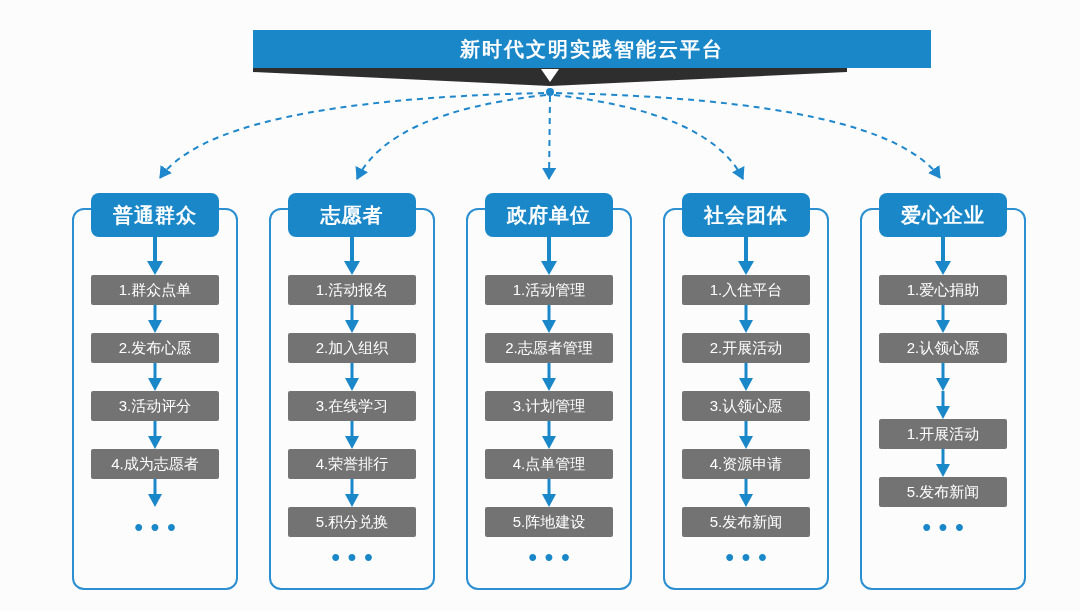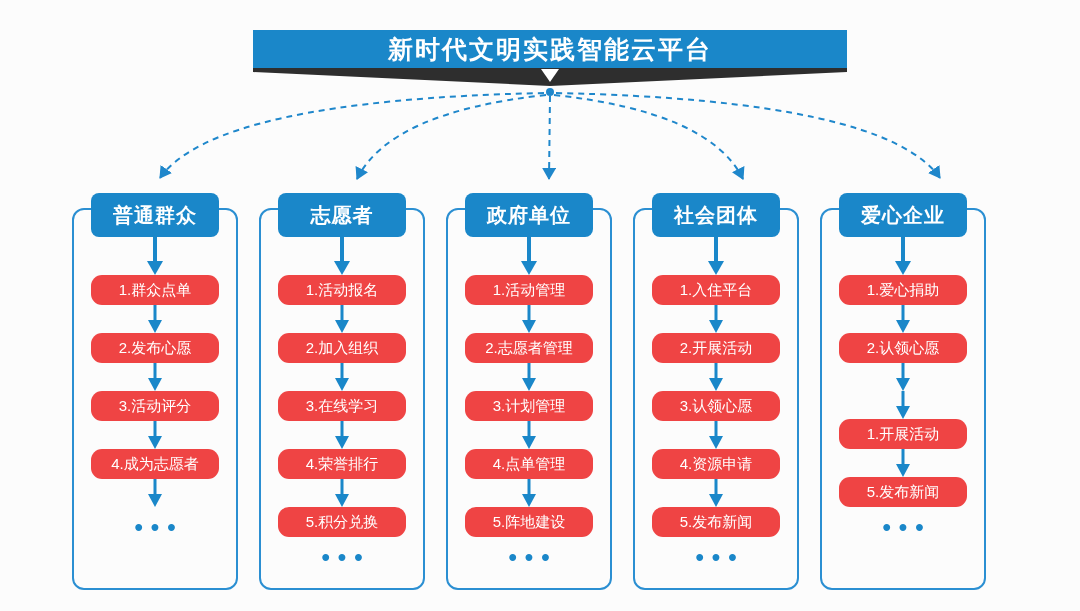--- a/index.html
+++ b/index.html
@@ -19,38 +19,38 @@
   .overlay {
     position: absolute;
     left: 0; top: 0;
     width: 1080px; height: 611px;
     pointer-events: none;
   }
   
   .banner {
     position: absolute;
     left: 253px; top: 30px;
-    width: 594px; height: 38px;
+    width: 678px; height: 38px;
     background: #1a87c9;
     display: flex;
     align-items: center;
     justify-content: center;
     color: #ffffff;
-    font-size: 25px;
+    font-size: 20px;
     font-weight: bold;
     letter-spacing: 2px;
     z-index: 2;
   }
   
   .columns {
     position: absolute;
     left: 72px; top: 193px;
     width: 954px; height: 397px;
     display: flex;
-    gap: 21px;
+    gap: 31px;
     text-align: right;
   }
   .column {
     position: relative;
     width: 166px;
     height: 397px;
     display: flex;
     flex-direction: column;
     align-items: center;
   }
@@ -72,22 +72,22 @@
     justify-content: center;
     color: #ffffff;
     font-size: 20px;
     font-weight: bold;
     letter-spacing: 1px;
   }
   .step {
     position: relative;
     z-index: 1;
     width: 128px; height: 30px;
-    background: #ef4444;
-    border-radius: 11px;
+    background: #737373;
+    border-radius: 2px;
     display: flex;
     align-items: center;
     justify-content: center;
     color: #ffffff;
     font-size: 15px;
     white-space: nowrap;
   }
   .arrow { position: relative; z-index: 1; display: block; }
   .dots {
     position: relative;

